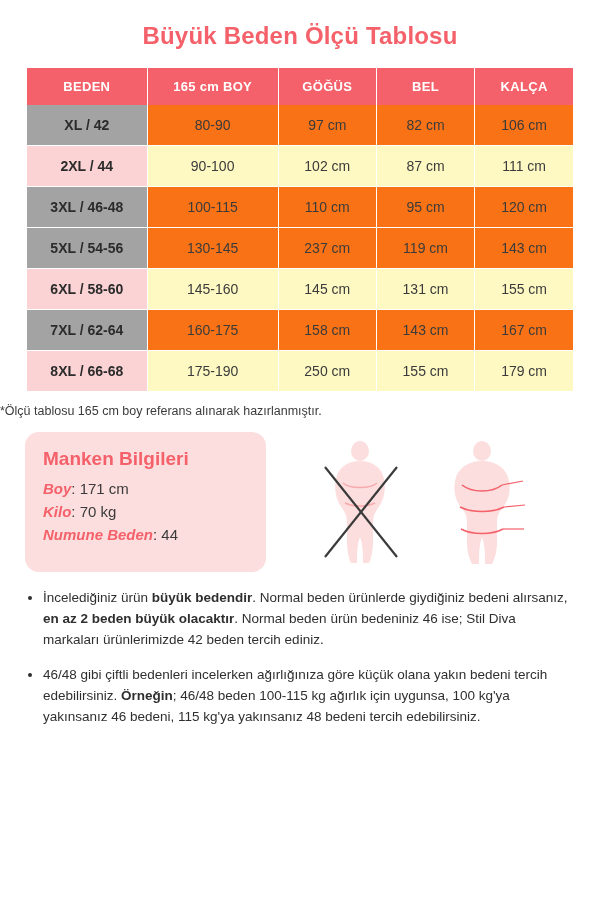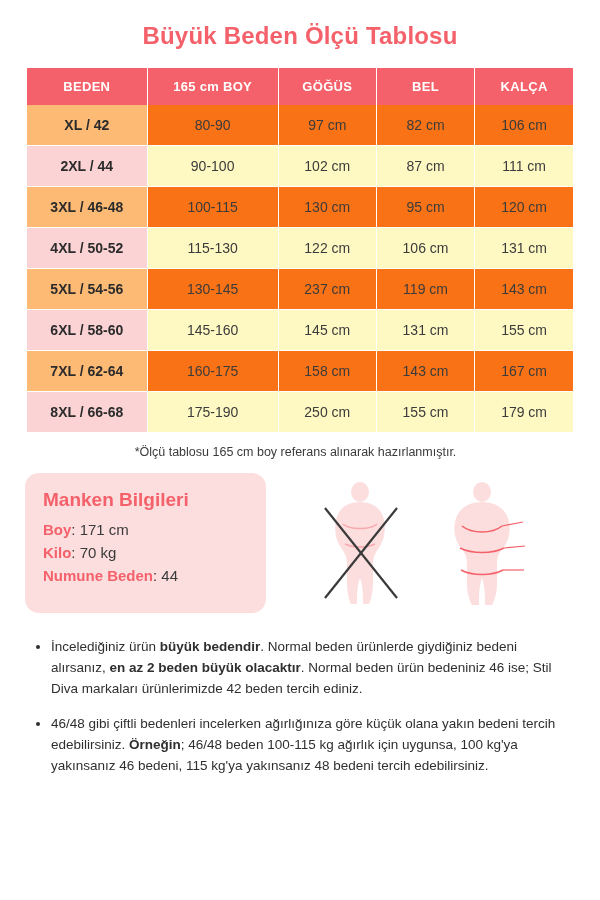--- a/index.html
+++ b/index.html
@@ -60,32 +60,31 @@
   }
   table.size-table td:last-child { border-right: none; }
   table.size-table td.beden {
     font-weight: bold;
     color: #2b2b2b;
     font-size: 14px;
   }
   tr.row-a td { background: #f97316; }
   tr.row-b td { background: #fef9c3; }
   
-  tr.row-a td.beden { background: #fdba74; }
+  tr.row-a td.beden { background: #a3a3a3; }
   tr.row-b td.beden { background: #fbd3d4; }
 
   .col1 { width: 22%; }
   .col2 { width: 24%; }
   .col3 { width: 18%; }
   .col4 { width: 18%; }
   .col5 { width: 18%; }
 
   
   .note {
-    text-align: center;
     font-size: 12.5px;
     color: #3b3b3b;
     margin: 12px 9px 14px 0;
   }
 
   
   .model-section {
     padding: 0 25px;
     display: flex;
     align-items: stretch;
@@ -104,35 +103,36 @@
     font-weight: bold;
   }
   .model-card .line {
     font-size: 15px;
     color: #3a3a3a;
     margin: 6px 0;
   }
   .model-card .line b {
     color: #f4616a;
     font-weight: bold;
+    font-style: italic;
   }
   .figures {
     flex: 1;
     display: flex;
     align-items: center;
     justify-content: center;
     gap: 12px;
   }
 
   
   .bullets {
     padding: 16px 25px 0 25px;
   }
   .bullets ul {
-    margin: 8px;
+    margin: 0;
     padding-left: 18px;
   }
   .bullets li {
     font-size: 13.5px;
     line-height: 1.55;
     color: #2f2f2f;
     margin-bottom: 14px;
   }
   .bullets li b { font-weight: bold; }
   .bullets li::marker { color: #2f2f2f; }
@@ -173,30 +173,23 @@
         <tr class="row-b">
           <td class="beden">2XL / 44</td>
           <td>90-100</td>
           <td>102 cm</td>
           <td>87 cm</td>
           <td>111 cm</td>
         </tr>
         <tr class="row-a">
           <td class="beden">3XL / 46-48</td>
           <td>100-115</td>
-          <td>130 cm</td>
+          <td>110 cm</td>
           <td>95 cm</td>
           <td>120 cm</td>
-        </tr>
-        <tr class="row-b">
-          <td class="beden">4XL / 50-52</td>
-          <td>115-130</td>
-          <td>122 cm</td>
-          <td>106 cm</td>
-          <td>131 cm</td>
         </tr>
         <tr class="row-a">
           <td class="beden">5XL / 54-56</td>
           <td>130-145</td>
           <td>237 cm</td>
           <td>119 cm</td>
           <td>143 cm</td>
         </tr>
         <tr class="row-b">
           <td class="beden">6XL / 58-60</td>

